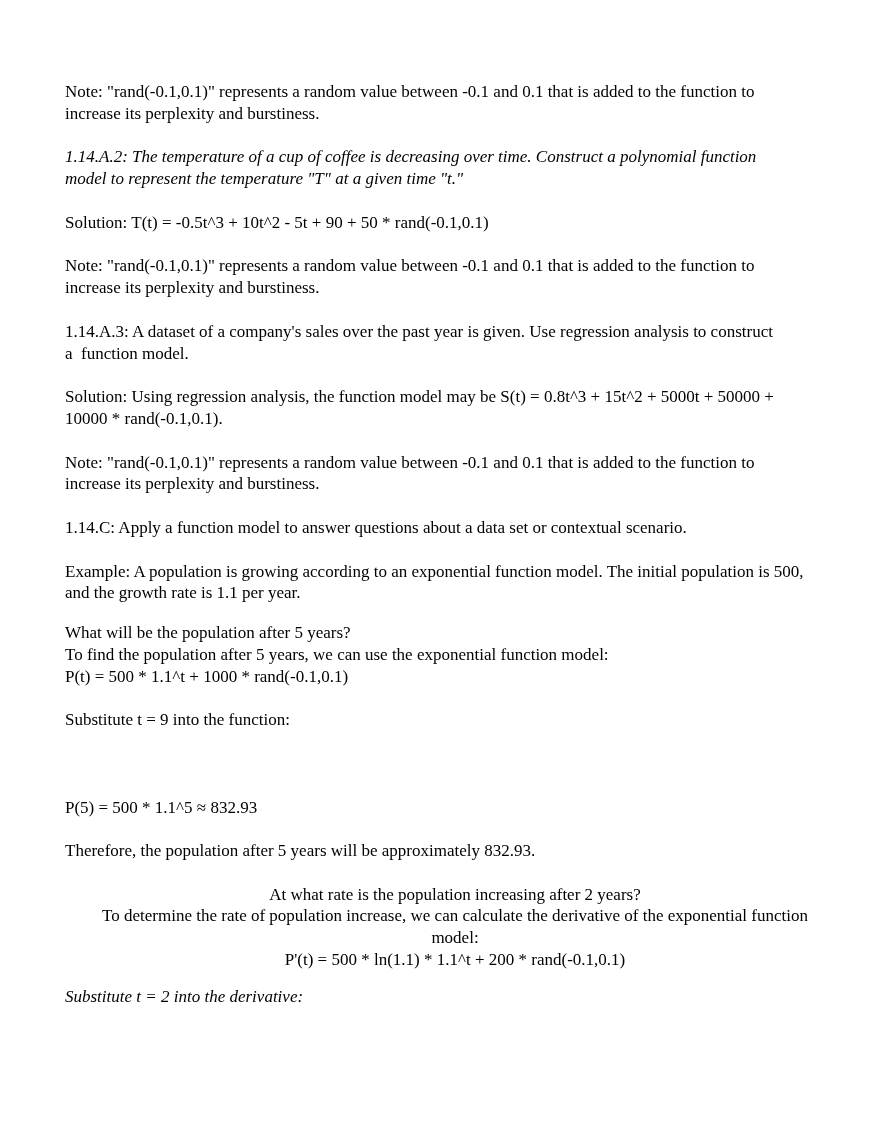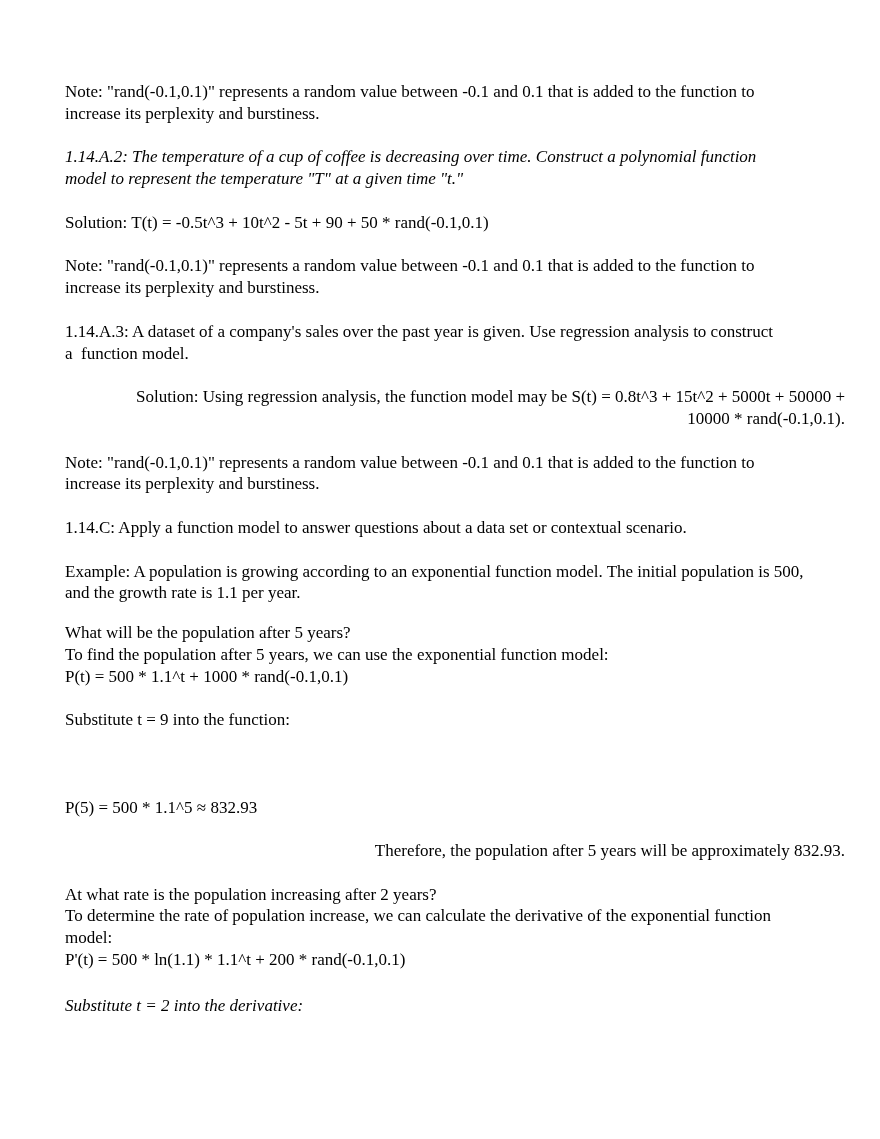--- a/index.html
+++ b/index.html
@@ -37,32 +37,32 @@
   <div class="doc">
       <div class="para" style="margin-bottom: 21.8px;">Note: "rand(-0.1,0.1)" represents a random value between -0.1 and 0.1 that is added to the function to
 increase its perplexity and burstiness.</div>
       <div class="para" style="margin-bottom: 21.8px; font-style: italic;">1.14.A.2: The temperature of a cup of coffee is decreasing over time. Construct a polynomial function
 model to represent the temperature "T" at a given time "t."</div>
       <div class="para" style="margin-bottom: 21.8px;">Solution: T(t) = -0.5t^3 + 10t^2 - 5t + 90 + 50 * rand(-0.1,0.1)</div>
       <div class="para" style="margin-bottom: 21.8px;">Note: "rand(-0.1,0.1)" represents a random value between -0.1 and 0.1 that is added to the function to
 increase its perplexity and burstiness.</div>
       <div class="para" style="margin-bottom: 21.8px;">1.14.A.3: A dataset of a company's sales over the past year is given. Use regression analysis to construct
 a  function model.</div>
-      <div class="para" style="margin-bottom: 21.8px; text-align: right;">Solution: Using regression analysis, the function model may be S(t) = 0.8t^3 + 15t^2 + 5000t + 50000 +
+      <div class="para" style="margin-bottom: 21.8px;">Solution: Using regression analysis, the function model may be S(t) = 0.8t^3 + 15t^2 + 5000t + 50000 +
 10000 * rand(-0.1,0.1).</div>
       <div class="para" style="margin-bottom: 21.8px;">Note: "rand(-0.1,0.1)" represents a random value between -0.1 and 0.1 that is added to the function to
 increase its perplexity and burstiness.</div>
       <div class="para" style="margin-bottom: 21.8px;">1.14.C: Apply a function model to answer questions about a data set or contextual scenario.</div>
       <div class="para" style="margin-bottom: 18px;">Example: A population is growing according to an exponential function model. The initial population is 500,
 and the growth rate is 1.1 per year.</div>
       <div class="para" style="margin-bottom: 21.8px;">What will be the population after 5 years?
 To find the population after 5 years, we can use the exponential function model:
 P(t) = 500 * 1.1^t + 1000 * rand(-0.1,0.1)</div>
       <div class="para" style="margin-bottom: 65.4px;">Substitute t = 9 into the function:</div>
       <div class="para" style="margin-bottom: 21.8px;">P(5) = 500 * 1.1^5 ≈ 832.93</div>
-      <div class="para" style="margin-bottom: 21.8px; text-align: right;">Therefore, the population after 5 years will be approximately 832.93.</div>
-      <div class="para" style="margin-bottom: 24px;">At what rate is the population increasing after 2 years?
+      <div class="para" style="margin-bottom: 21.8px;">Therefore, the population after 5 years will be approximately 832.93.</div>
+      <div class="para" style="margin-bottom: 15px; text-align: center;">At what rate is the population increasing after 2 years?
 To determine the rate of population increase, we can calculate the derivative of the exponential function
 model:
 P'(t) = 500 * ln(1.1) * 1.1^t + 200 * rand(-0.1,0.1)</div>
       <div class="para" style="margin-bottom: 21.8px; font-style: italic;">Substitute t = 2 into the derivative:</div>
     </div>
 </div>
 
 </body></html>

